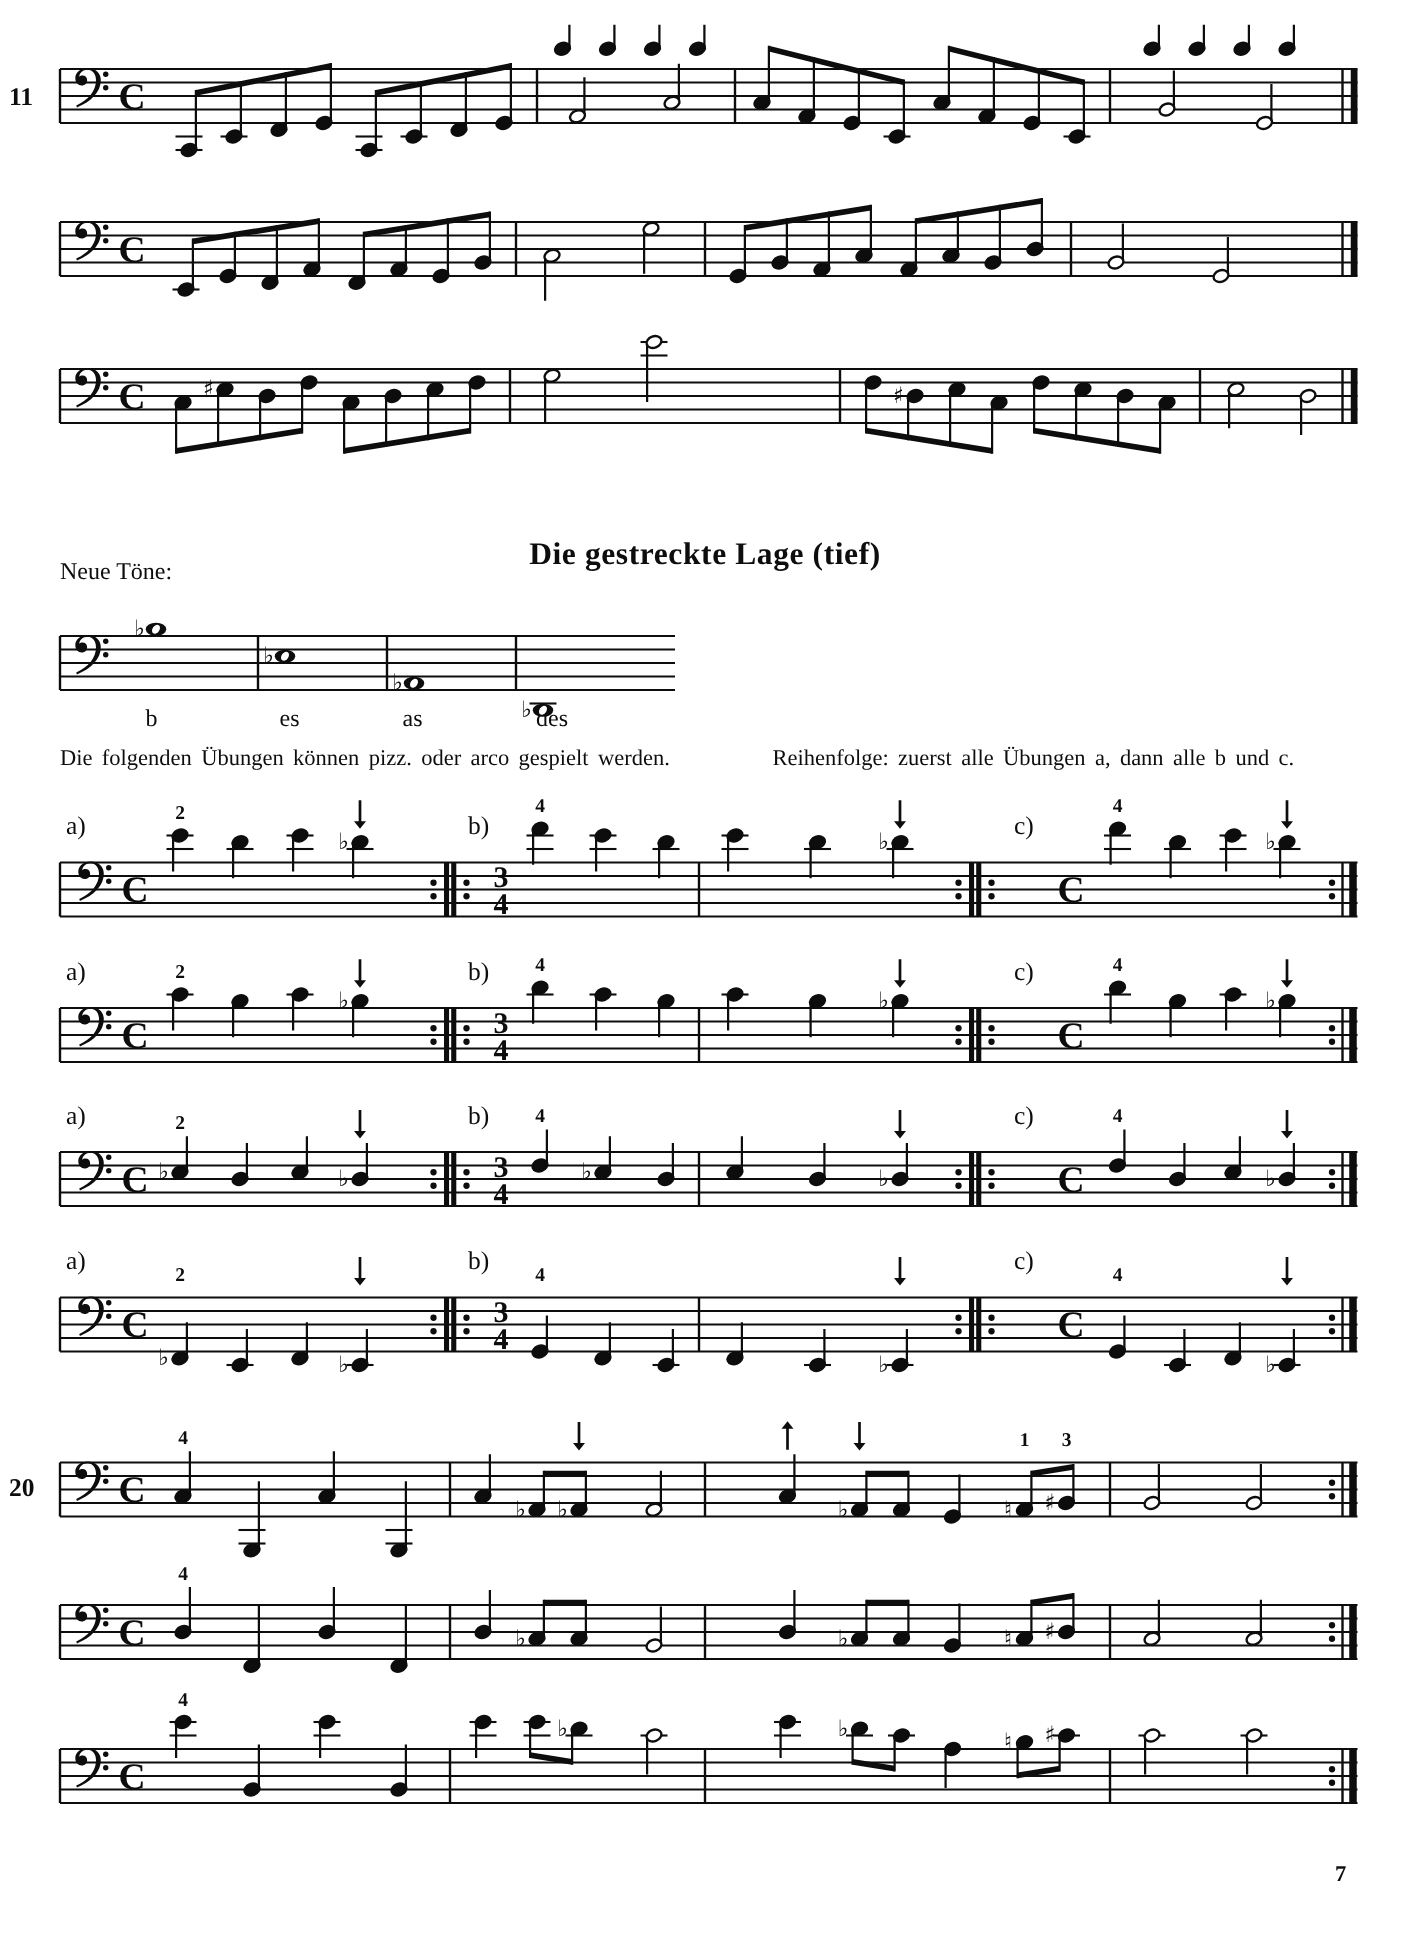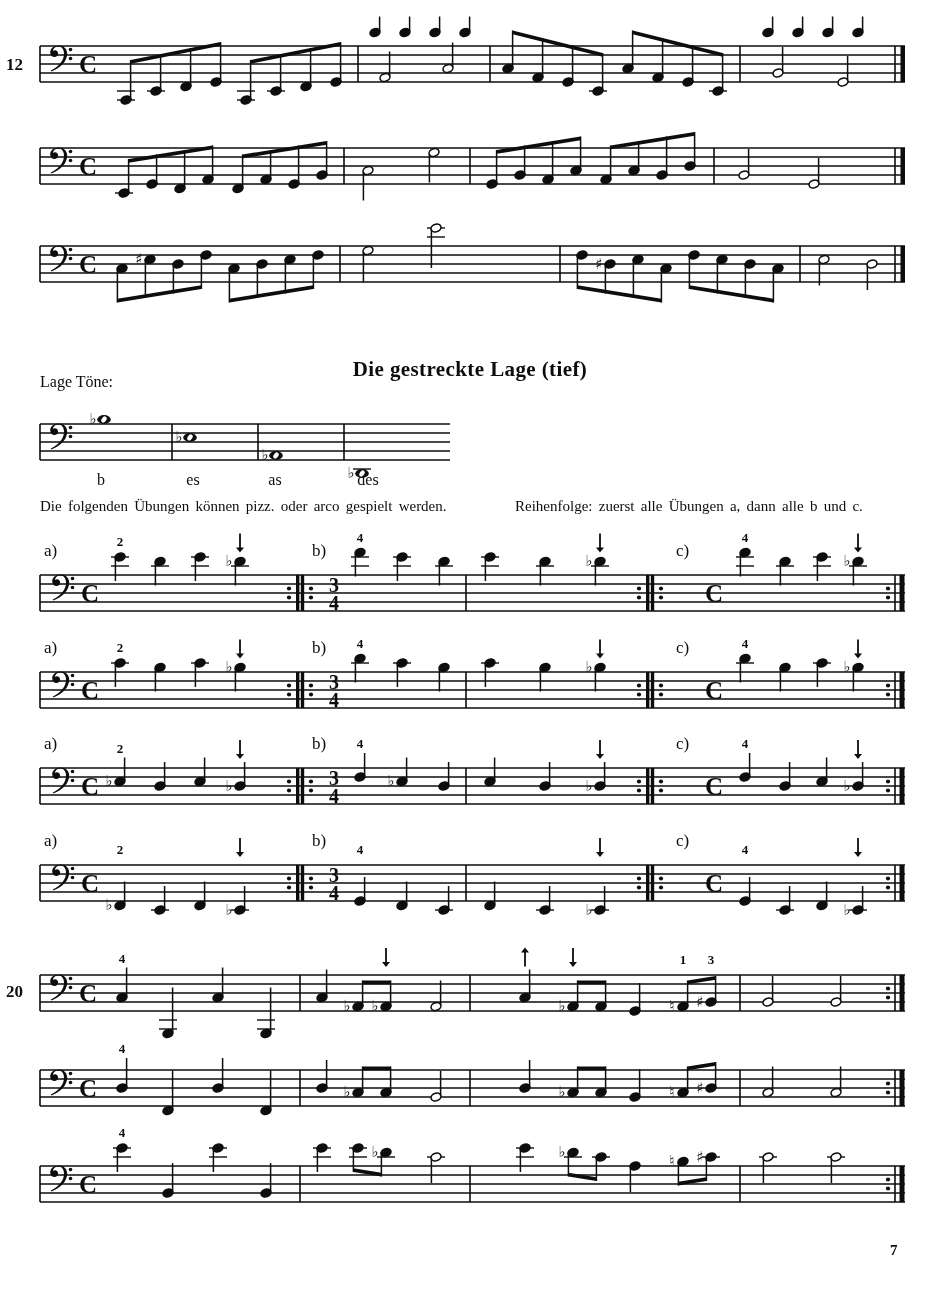--- a/index.html
+++ b/index.html
@@ -13,25 +13,25 @@
   .instr{top:497px;font-size:15px;line-height:1.28;word-spacing:2.5px;text-align:justify;font-family:Liberation Serif, serif;}
   .instrL{left:40px;width:452px;}
   .instrR{left:515px;width:424px;}
   .exnum{left:6px;font-size:17px;font-weight:bold;}
   .pageno{left:890px;top:1242px;font-size:15px;font-weight:bold;}
   svg.system{position:absolute;left:0;overflow:visible;pointer-events:none;}
 </style>
 </head>
 <body>
 
-<div class="abs exnum" style="top:55px">12</div>
+<div class="abs exnum" style="top:55px">11</div>
 
 <div class="abs title">Die gestreckte Lage (tief)</div>
 
-<div class="abs neue">Lage Töne:</div>
+<div class="abs neue">Neue Töne:</div>
 
 <span class="abs notename" style="left:101px">b</span>
 <span class="abs notename" style="left:193px">es</span>
 <span class="abs notename" style="left:275px">as</span>
 <span class="abs notename" style="left:368px">des</span>
 
 <div class="abs instr instrL">Die folgenden Übungen können pizz. oder arco gespielt werden.</div>
 <div class="abs instr instrR">Reihenfolge: zuerst alle Übungen a, dann alle b und c.</div>
 
 <div class="abs exnum" style="top:982px">20</div>

